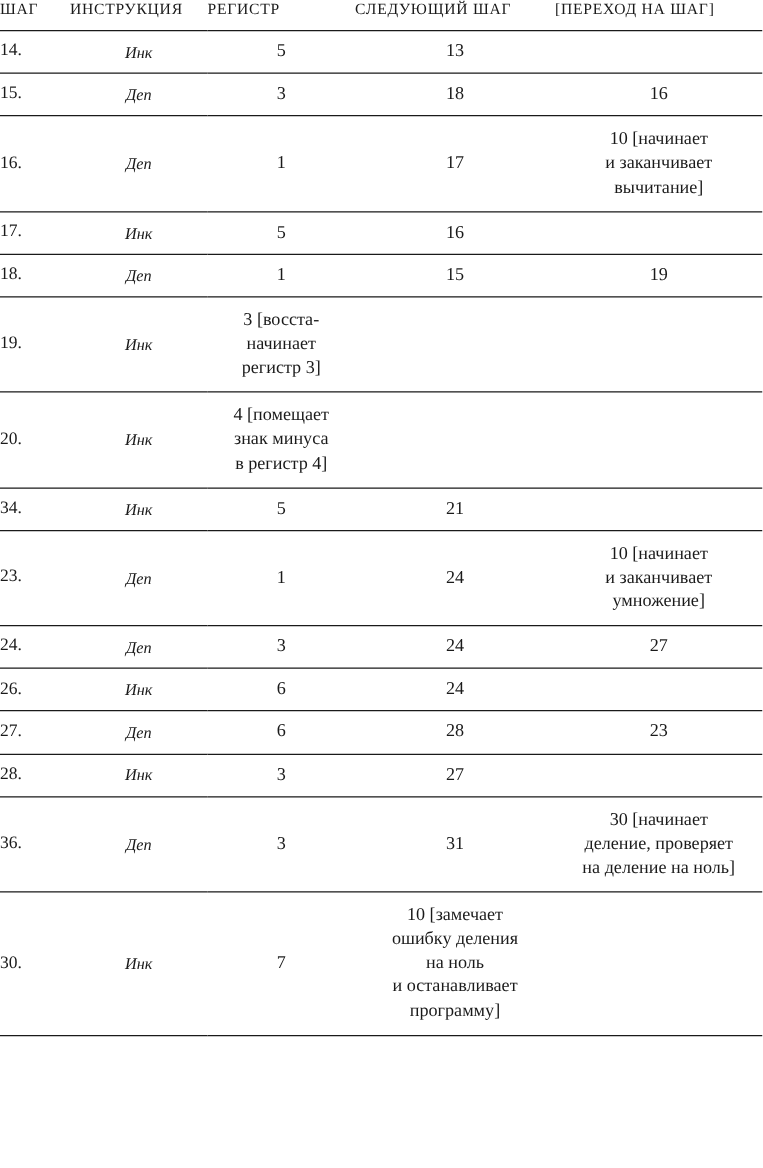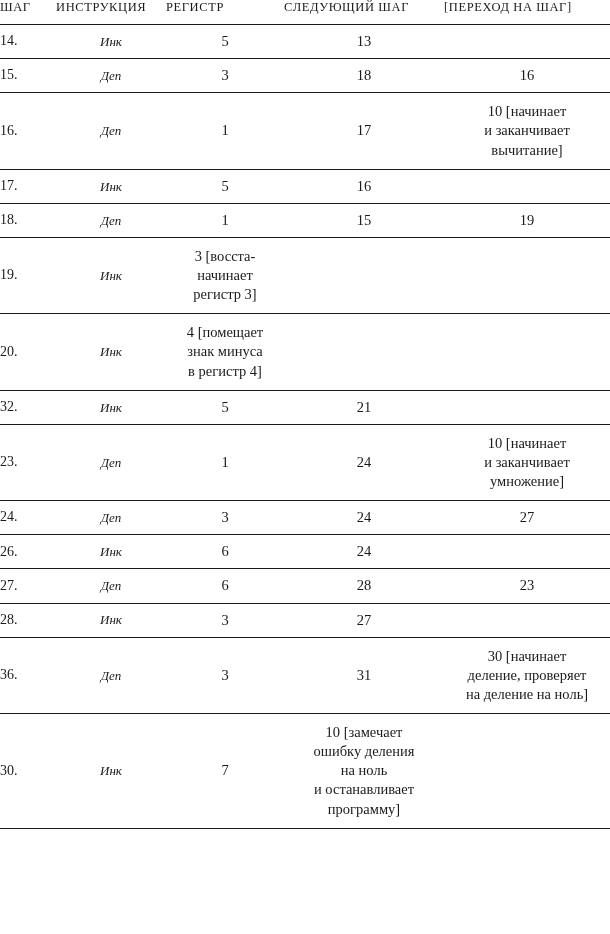--- a/index.html
+++ b/index.html
@@ -151,21 +151,21 @@
           <td class="instr">Инк</td>
           <td class="reg multi">
             <span class="cellline">4 [помещает</span>
             <span class="cellline">знак минуса</span>
             <span class="cellline">в регистр 4]</span>
           </td>
           <td class="next"></td>
           <td class="goto"></td>
         </tr>
         <tr>
-          <td class="step">32.</td>
+          <td class="step">34.</td>
           <td class="instr">Инк</td>
           <td class="reg">5</td>
           <td class="next">21</td>
           <td class="goto"></td>
         </tr>
         <tr>
           <td class="step">23.</td>
           <td class="instr">Деп</td>
           <td class="reg">1</td>
           <td class="next">24</td>

